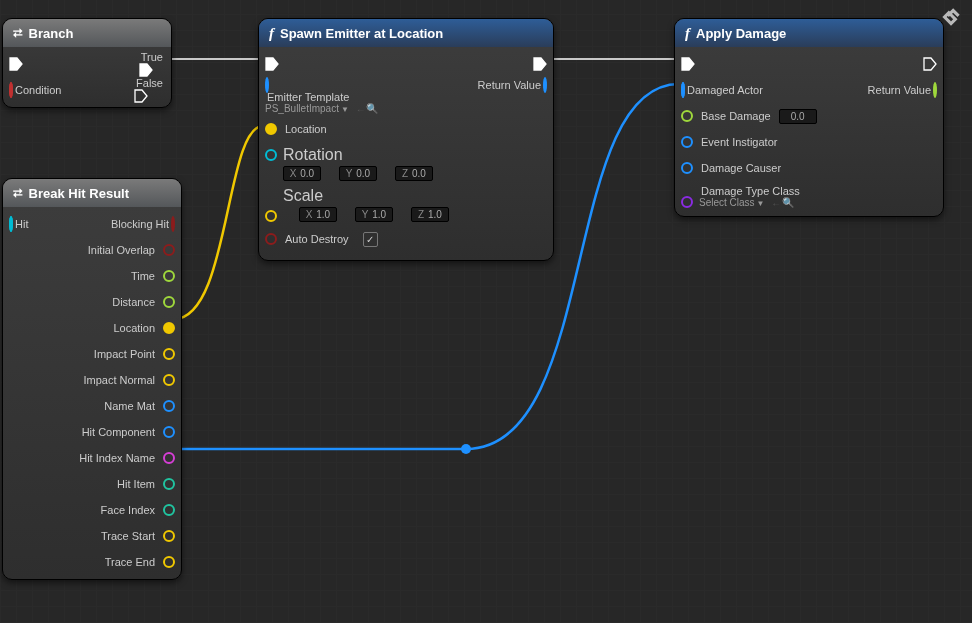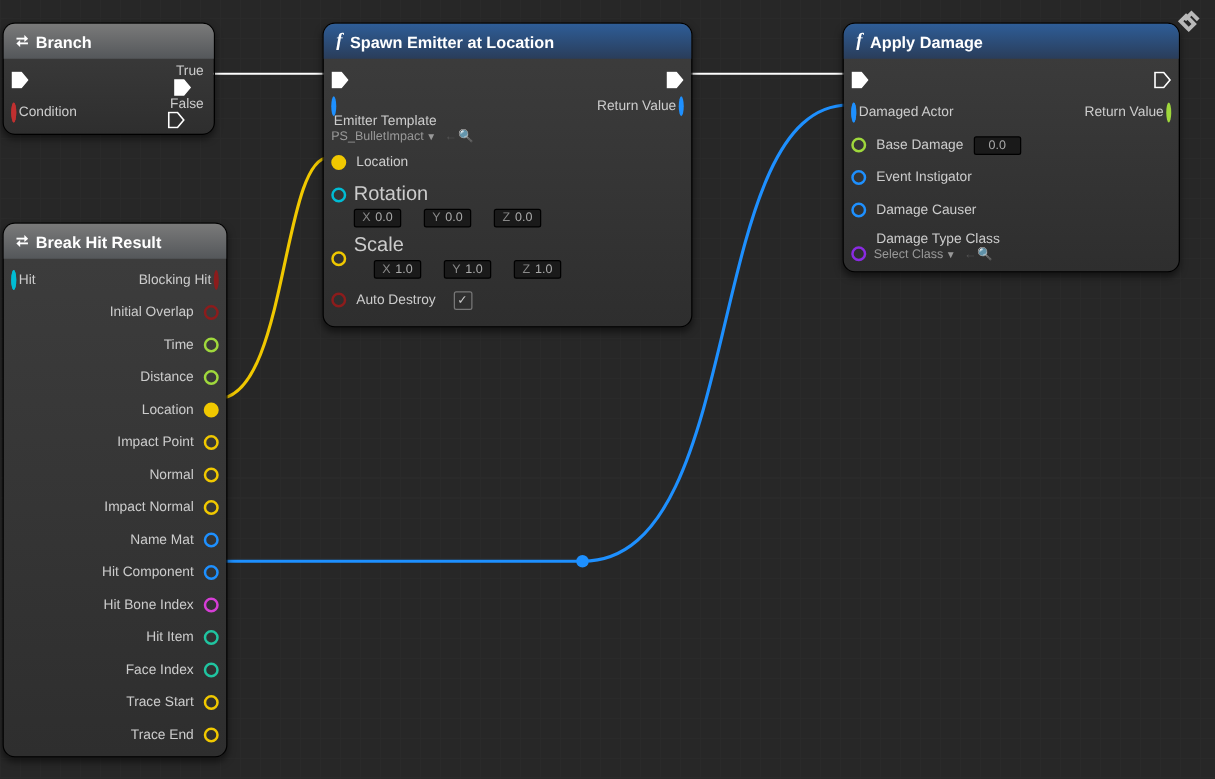--- a/index.html
+++ b/index.html
@@ -113,37 +113,33 @@
       </div>
       <div class="row row-r">
         <span class="label">Location</span>
         <span class="pin c-vec filled"></span>
       </div>
       <div class="row row-r">
         <span class="label">Impact Point</span>
         <span class="pin c-vec"></span>
       </div>
       <div class="row row-r">
-        <span class="label">Normal</span>
-        <span class="pin c-vec"></span>
-      </div>
-      <div class="row row-r">
         <span class="label">Impact Normal</span>
         <span class="pin c-vec"></span>
       </div>
       <div class="row row-r">
         <span class="label">Name Mat</span>
         <span class="pin c-obj"></span>
       </div>
       <div class="row row-r">
         <span class="label">Hit Component</span>
         <span class="pin c-obj"></span>
       </div>
       <div class="row row-r">
-        <span class="label">Hit Bone Index</span>
+        <span class="label">Hit Index Name</span>
         <span class="pin c-str"></span>
       </div>
       <div class="row row-r">
         <span class="label">Hit Item</span>
         <span class="pin c-int"></span>
       </div>
       <div class="row row-r">
         <span class="label">Face Index</span>
         <span class="pin c-int"></span>
       </div>
@@ -199,21 +195,21 @@
       <span class="pin c-cyan" style="margin-top:3px"></span>
       <span>
         <div class="sub-label">Rotation</div>
         <div class="input-box" style="margin-left:0">
           <span class="num"><span class="unit">X</span> <span>0.0</span></span>
           <span class="num"><span class="unit">Y</span> <span>0.0</span></span>
           <span class="num"><span class="unit">Z</span> <span>0.0</span></span>
         </div>
       </span>
     </div>
-    <div class="row row-l" style="height:auto;align-items:center;padding-top:6px">
+    <div class="row row-l" style="height:auto;align-items:flex-end;padding-top:6px">
       <span class="pin c-vec" style="margin-top:3px"></span>
       <span>
         <div class="sub-label">Scale</div>
         <div class="input-box" style="margin-left:16px">
           <span class="num"><span class="unit">X</span> <span>1.0</span></span>
           <span class="num"><span class="unit">Y</span> <span>1.0</span></span>
           <span class="num"><span class="unit">Z</span> <span>1.0</span></span>
         </div>
       </span>
     </div>

